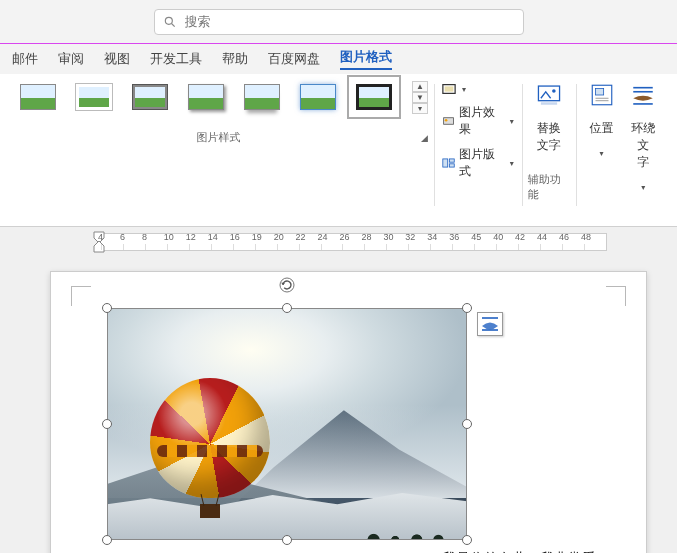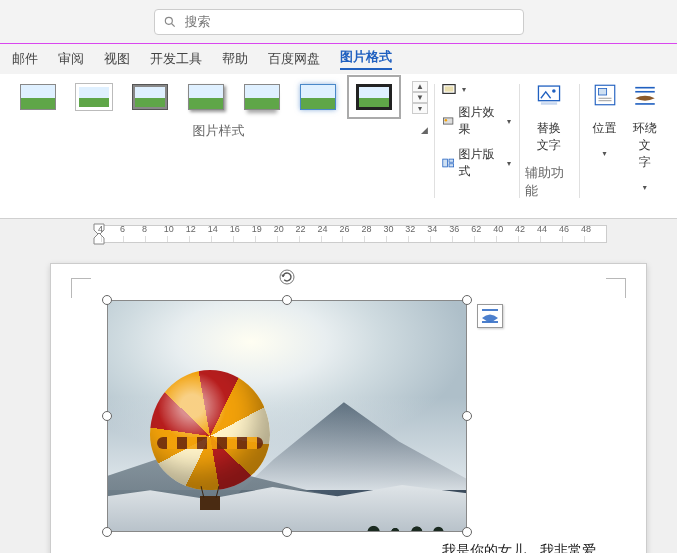--- a/index.html
+++ b/index.html
@@ -10,21 +10,21 @@
   .search-box svg { width: 14px; height: 14px; stroke: #888; }
   .search-box input { border: none; outline: none; font-size: 13px; flex: 1; color: #555; }
 
   .tabs { height: 30px; background: #f3f3f3; display: flex; align-items: center; padding: 0 12px; gap: 20px; font-size: 13px; }
   .tab { color: #444; cursor: pointer; }
   .tab.active { color: #2060c0; font-weight: 600; border-bottom: 2px solid #2060c0; padding-bottom: 2px; }
 
   .ribbon { background: #fff; border-bottom: 1px solid #d0d0d0; padding: 6px 10px 2px 10px; display: flex; align-items: stretch; }
   .ribbon-group { display: flex; flex-direction: column; align-items: center; padding: 0 6px; position: relative; }
   .ribbon-group + .ribbon-group::before { content: ""; position: absolute; left: 0; top: 4px; bottom: 18px; width: 1px; background: #e0e0e0; }
-  .group-label { font-size: 13px; color: #666; margin-top: 8px; height: 14px; }
+  .group-label { font-size: 11px; color: #666; margin-top: 16px; height: 14px; }
   .styles-row { display: flex; align-items: center; gap: 12px; }
   .style-thumb { width: 44px; height: 34px; background: #fff; display: flex; align-items: center; justify-content: center; }
   .style-thumb.selected { outline: 2px solid #aaa; outline-offset: 3px; }
   .thumb-inner { width: 36px; height: 26px; background: linear-gradient(to bottom, #dff0ff 55%, #5fa648 55%); border: 1px solid #888; position: relative; }
   .thumb-inner.shadow { box-shadow: 2px 2px 3px rgba(0,0,0,0.4); }
   .thumb-inner.white { border: 3px solid #fff; box-shadow: 0 0 0 1px #bbb; }
   .thumb-inner.black { border: 3px solid #222; }
   .gallery-btns { display: flex; flex-direction: column; margin-left: 4px; }
   .gal-btn { width: 16px; height: 11px; border: 1px solid #ccc; background: #fafafa; display: flex; align-items: center; justify-content: center; font-size: 8px; color: #555; }
 
@@ -263,21 +263,21 @@
         <div class="tick">
           <span>32</span>
         </div>
         <div class="tick">
           <span>34</span>
         </div>
         <div class="tick">
           <span>36</span>
         </div>
         <div class="tick">
-          <span>62</span>
+          <span>45</span>
         </div>
         <div class="tick">
           <span>40</span>
         </div>
         <div class="tick">
           <span>42</span>
         </div>
         <div class="tick">
           <span>44</span>
         </div>

